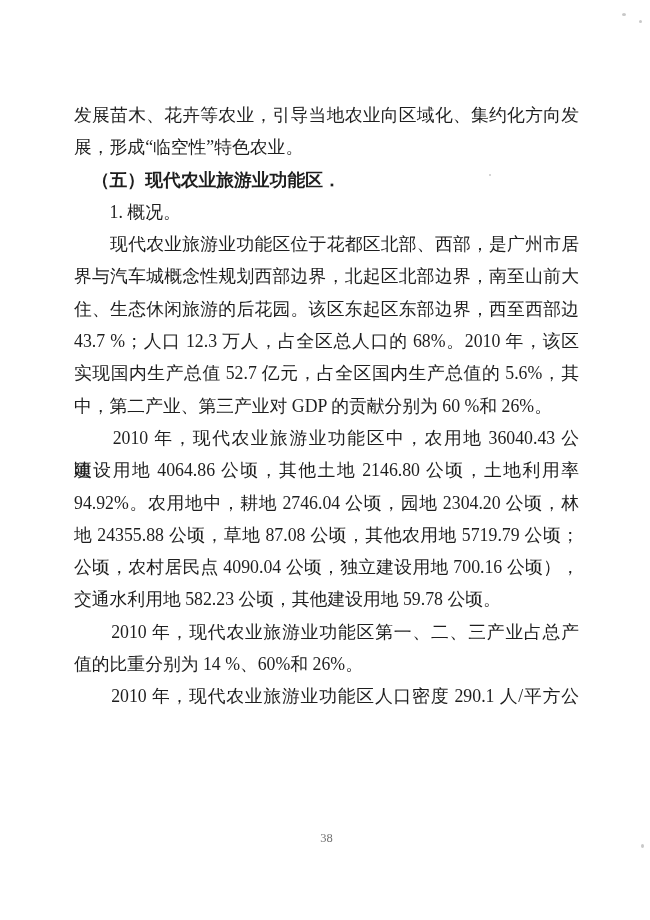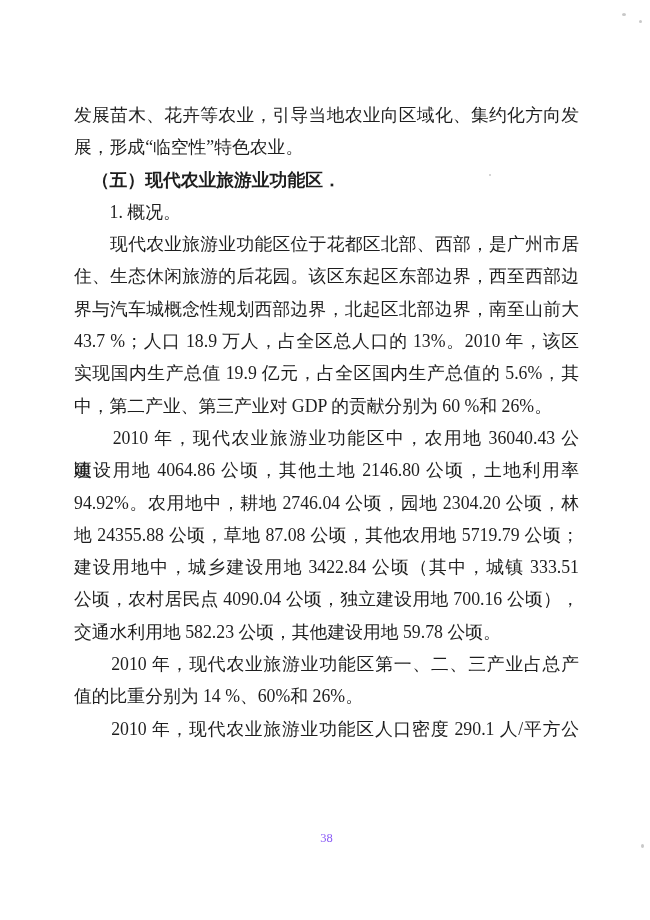--- a/index.html
+++ b/index.html
@@ -37,21 +37,21 @@
     font-weight: bold;
     font-family: Liberation Serif, serif;
   }
   .footer {
     position: absolute;
     left: 74px;
     top: 831px;
     width: 505px;
     text-align: center;
     font-size: 12.5px;
-    color: #8b5cf6;
+    color: #737373;
     font-family: "Liberation Serif", "DejaVu Serif", serif;
   }
   .speck {
     position: absolute;
     background: #9a9a9a;
     border-radius: 50%;
     opacity: 0.55;
   }
   .speck.s1 { left: 622px; top: 13px;  width: 4px; height: 3px; }
   .speck.s2 { left: 639px; top: 20px;  width: 3px; height: 3px; }
@@ -61,30 +61,29 @@
 </head>
 <body>
 
 <div class="page">
   <div class="doc-body">
       <div class="line j">发展苗木、花卉等农业，引导当地农业向区域化、集约化方向发</div>
       <div class="line">展，形成“临空性”特色农业。</div>
       <div class="line bold">　（五）现代农业旅游业功能区．</div>
       <div class="line">　　1. 概况。</div>
       <div class="line j">　　现代农业旅游业功能区位于花都区北部、西部，是广州市居</div>
+      <div class="line j">界与汽车城概念性规划西部边界，北起区北部边界，南至山前大</div>
       <div class="line j">住、生态休闲旅游的后花园。该区东起区东部边界，西至西部边</div>
-      <div class="line j">界与汽车城概念性规划西部边界，北起区北部边界，南至山前大</div>
-      <div class="line j">43.7 %；人口 18.9 万人，占全区总人口的 13%。2010 年，该区</div>
-      <div class="line j">实现国内生产总值 19.9 亿元，占全区国内生产总值的 5.6%，其</div>
+      <div class="line j">43.7 %；人口 12.3 万人，占全区总人口的 68%。2010 年，该区</div>
+      <div class="line j">实现国内生产总值 52.7 亿元，占全区国内生产总值的 5.6%，其</div>
       <div class="line">中，第二产业、第三产业对 GDP 的贡献分别为 60 %和 26%。</div>
       <div class="line j">　　2010 年，现代农业旅游业功能区中，农用地 36040.43 公顷，</div>
       <div class="line j">建设用地 4064.86 公顷，其他土地 2146.80 公顷，土地利用率</div>
       <div class="line j">94.92%。农用地中，耕地 2746.04 公顷，园地 2304.20 公顷，林</div>
       <div class="line j">地 24355.88 公顷，草地 87.08 公顷，其他农用地 5719.79 公顷；</div>
-      <div class="line j">建设用地中，城乡建设用地 3422.84 公顷（其中，城镇 333.51</div>
       <div class="line j">公顷，农村居民点 4090.04 公顷，独立建设用地 700.16 公顷），</div>
       <div class="line">交通水利用地 582.23 公顷，其他建设用地 59.78 公顷。</div>
       <div class="line j">　　2010 年，现代农业旅游业功能区第一、二、三产业占总产</div>
       <div class="line">值的比重分别为 14 %、60%和 26%。</div>
       <div class="line j">　　2010 年，现代农业旅游业功能区人口密度 290.1 人/平方公</div>
     </div>
 
   <div class="footer">38</div>
 
   <div class="speck s1"></div>

